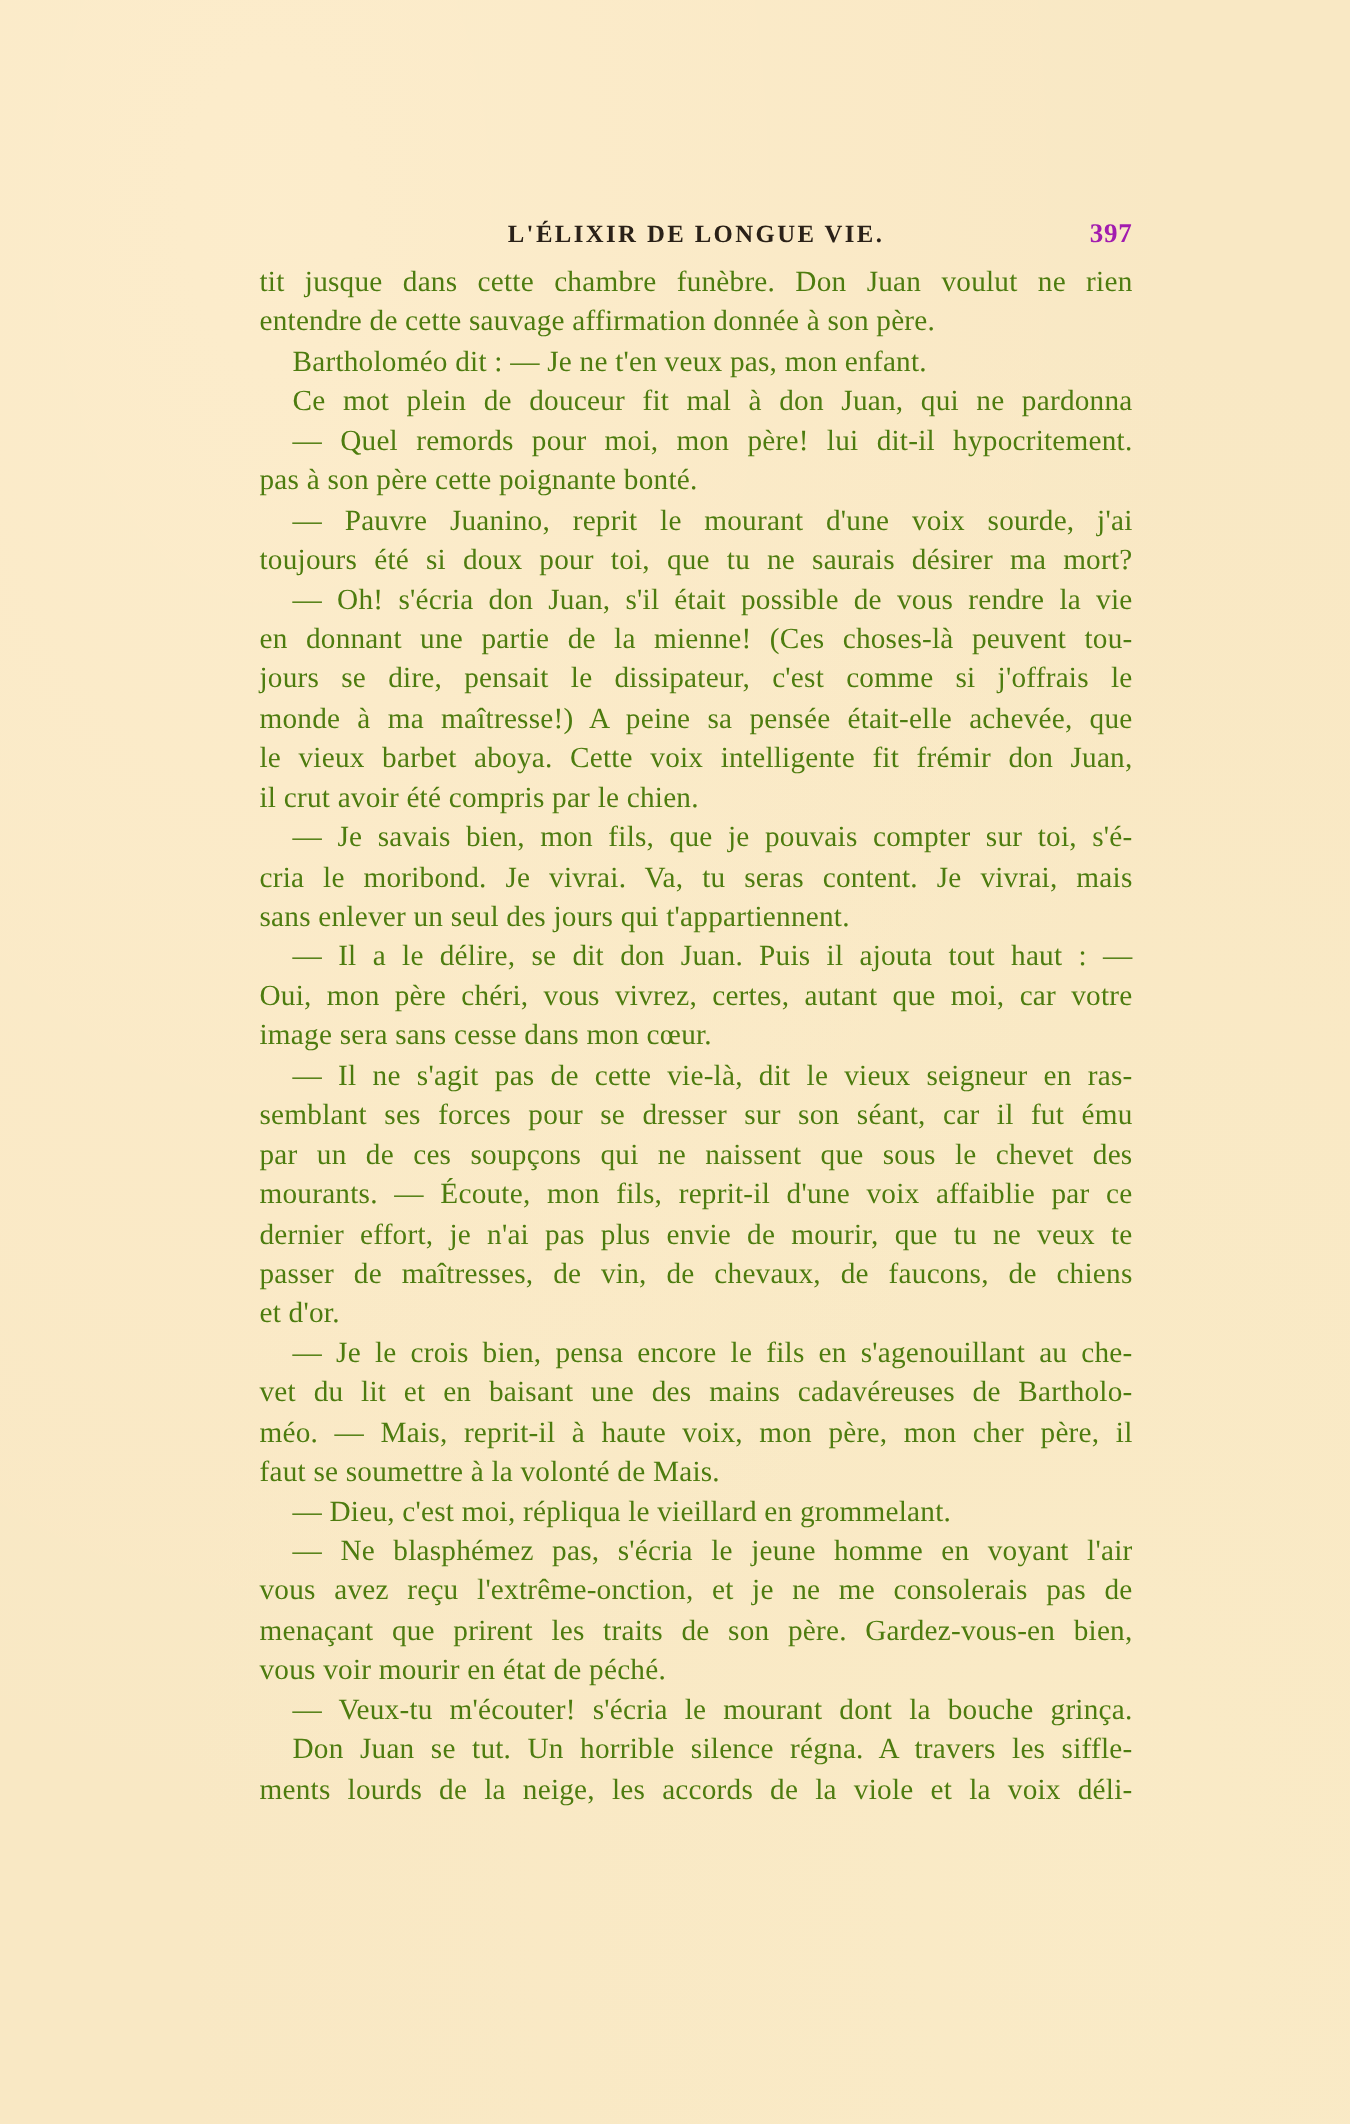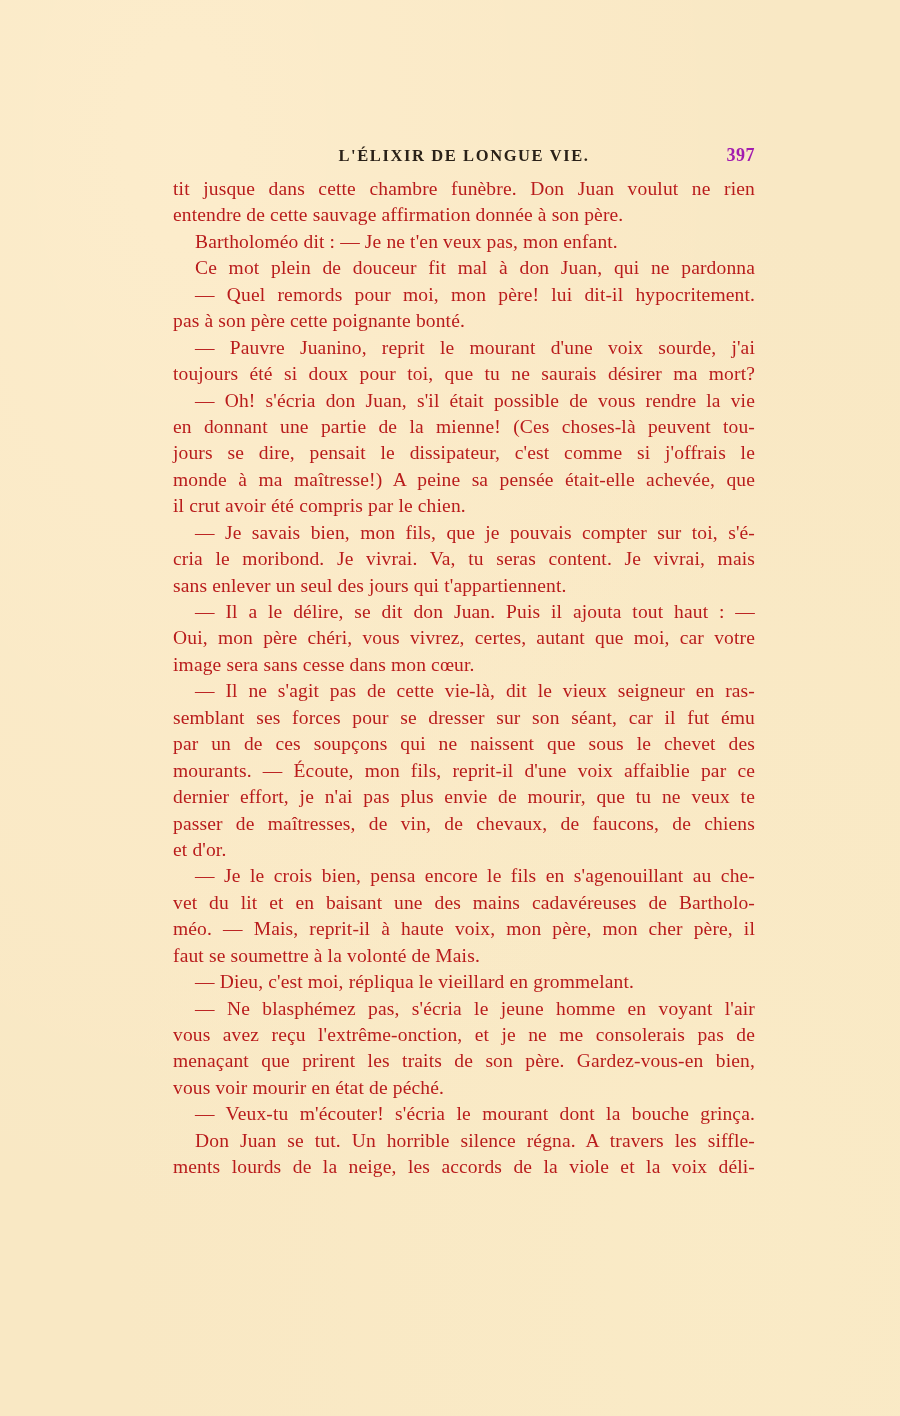--- a/index.html
+++ b/index.html
@@ -59,21 +59,21 @@
       display: block;
       height: 26.45px;
       line-height: 26.45px;
       font-family: "Liberation Serif", "DejaVu Serif", serif;
       font-size: 19.5px;
       text-align: justify;
       text-align-last: justify;
       white-space: nowrap;
       overflow: visible;
       transform-origin: left center;
-      color: #b91c1c;
+      color: #4d7c0f;
       letter-spacing: 0.15px;
     }
     .line.indent {
       padding-left: 22px;
     }
     .line.last {
       text-align-last: left;
     }
   </style>
 </head>
@@ -90,20 +90,21 @@
       <div class="line indent last">Bartholoméo dit : — Je ne t'en veux pas, mon enfant.</div>
       <div class="line indent">Ce mot plein de douceur fit mal à don Juan, qui ne pardonna</div>
       <div class="line indent">— Quel remords pour moi, mon père! lui dit-il hypocritement.</div>
       <div class="line last">pas à son père cette poignante bonté.</div>
       <div class="line indent">— Pauvre Juanino, reprit le mourant d'une voix sourde, j'ai</div>
       <div class="line">toujours été si doux pour toi, que tu ne saurais désirer ma mort?</div>
       <div class="line indent">— Oh! s'écria don Juan, s'il était possible de vous rendre la vie</div>
       <div class="line">en donnant une partie de la mienne! (Ces choses-là peuvent tou-</div>
       <div class="line">jours se dire, pensait le dissipateur, c'est comme si j'offrais le</div>
       <div class="line">monde à ma maîtresse!) A peine sa pensée était-elle achevée, que</div>
+      <div class="line">le vieux barbet aboya. Cette voix intelligente fit frémir don Juan,</div>
       <div class="line last">il crut avoir été compris par le chien.</div>
       <div class="line indent">— Je savais bien, mon fils, que je pouvais compter sur toi, s'é-</div>
       <div class="line">cria le moribond. Je vivrai. Va, tu seras content. Je vivrai, mais</div>
       <div class="line last">sans enlever un seul des jours qui t'appartiennent.</div>
       <div class="line indent">— Il a le délire, se dit don Juan. Puis il ajouta tout haut : —</div>
       <div class="line">Oui, mon père chéri, vous vivrez, certes, autant que moi, car votre</div>
       <div class="line last">image sera sans cesse dans mon cœur.</div>
       <div class="line indent">— Il ne s'agit pas de cette vie-là, dit le vieux seigneur en ras-</div>
       <div class="line">semblant ses forces pour se dresser sur son séant, car il fut ému</div>
       <div class="line">par un de ces soupçons qui ne naissent que sous le chevet des</div>

